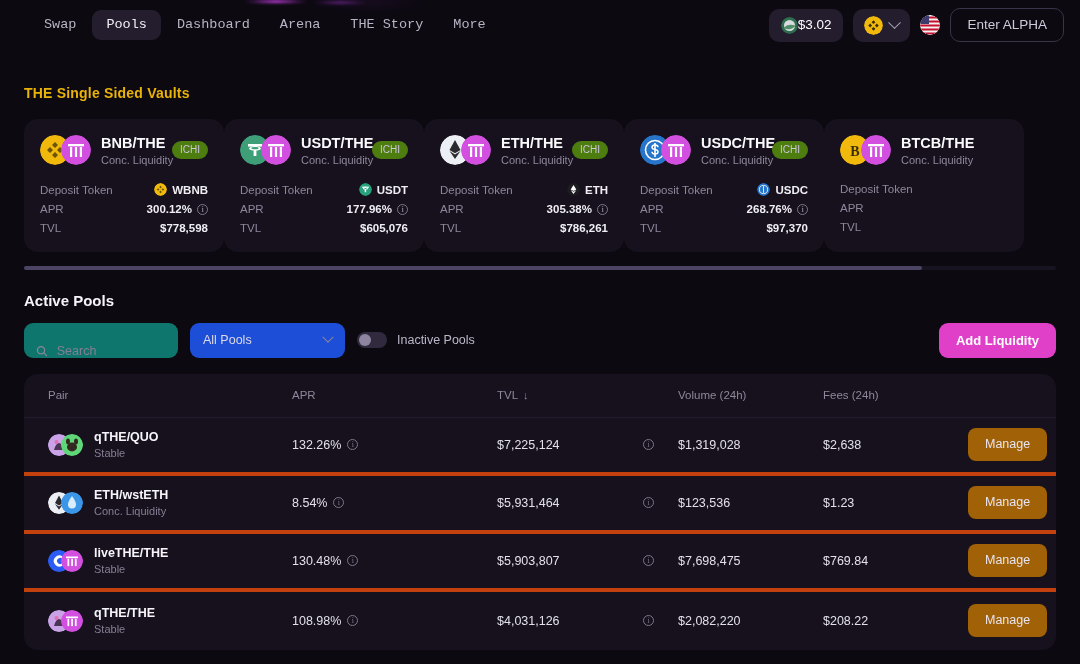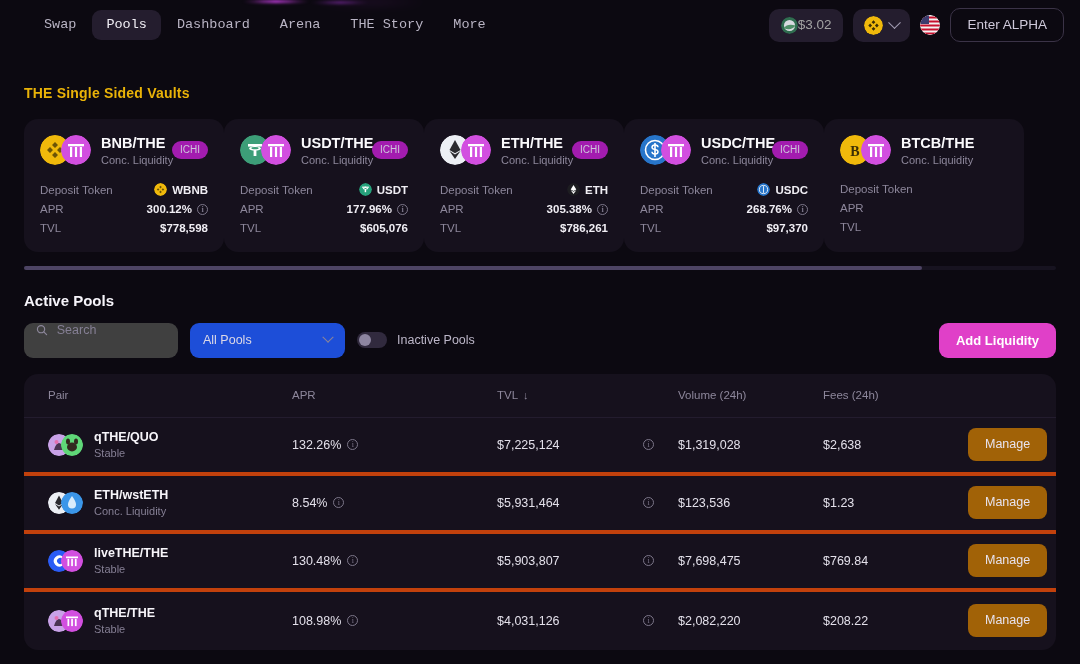--- a/index.html
+++ b/index.html
@@ -33,21 +33,21 @@
   .nav-item {
     font-size: 13.5px; color: #b9b4c4; padding: 8px 14px;
     border-radius: 9px; white-space: nowrap; cursor: pointer; line-height: 1;
   }
   .nav-item.active { background: #241d2e; color: #f2f0f6; }
 
   .header-right { margin-left: auto; display: flex; align-items: center; gap: 10px; }
   .price-pill {
     display: flex; align-items: center; 
     background: #241d2e; border-radius: 10px; padding: 8px 12px;
-    font-size: 13.5px; color: #a3a3a3; cursor: pointer; line-height: 1;
+    font-size: 13.5px; color: #ffffff; cursor: pointer; line-height: 1;
   }
   .chain-pill {
     display: flex; align-items: center; gap: 7px;
     background: #241d2e; border-radius: 10px; padding: 7px 11px; cursor: pointer;
   }
   .chev { width: 9px; height: 9px; border-right: 1.6px solid #a49eb4;
     border-bottom: 1.6px solid #a49eb4; transform: rotate(45deg) translate(-2px,-2px); }
   .flag-btn { width: 20px; height: 20px; cursor: pointer; display: block; }
   .enter-btn {
     border: 1px solid #3b3347; border-radius: 10px; padding: 9px 16px;
@@ -76,21 +76,21 @@
   .vault-card {
     background: #16111d; border-radius: 14px; padding: 16px 16px 14px 16px;
     width: 200px; flex: none;
   }
   .vault-head { display: flex; align-items: center; gap: 10px; }
   .vault-titles { min-width: 0; }
   .vault-name { font-size: 14.5px; font-weight: bold; color: #fbfafd;
                 white-space: nowrap; line-height: 1.15; }
   .vault-sub { font-size: 11px; color: #8d879b; margin-top: 2px; white-space: nowrap; }
   .ichi-badge {
-    margin-left: auto; font-size: 10px; color: #cdc6da; background: #a21caf;
+    margin-left: auto; font-size: 10px; color: #cdc6da; background: #4d7c0f;
     border-radius: 9px; padding: 4px 8px; line-height: 1; flex: none;
   }
   .vault-rows { margin-top: 14px; }
   .vrow { display: flex; align-items: center; font-size: 11.5px;
           padding: 3.5px 0; white-space: nowrap; }
   .vrow .k { color: #8d879b; }
   .vrow .v { margin-left: auto; color: #f0eef4; font-weight: bold;
              display: flex; align-items: center; gap: 5px; }
   .info-i {
     display: inline-block; width: 11px; height: 11px; border-radius: 50%;
@@ -103,22 +103,22 @@
   }
   .scrollbar-track {
     height: 4px; border-radius: 2px; background: #171320; margin-top: 14px;
   }
   .scrollbar-thumb { height: 4px; border-radius: 2px; background: #4d4464; width: 87%; }
 
   
   .pools-title { font-size: 15px; font-weight: bold; color: #f6f4fa; margin-top: 22px; }
   .controls { display: flex; align-items: center; gap: 12px; margin-top: 14px; }
   .search-box {
-    width: 154px; height: 35px; background: #404040; border-radius: 9px;
-    display: flex; align-items: flex-start; gap: 9px; padding: 0 12px;
+    width: 154px; height: 35px; background: #0f766e; border-radius: 9px;
+    display: flex; align-items: flex-end; gap: 9px; padding: 0 12px;
   }
   .search-box input {
     background: transparent; border: none; outline: none; color: #d8d4e0;
     font-size: 12.5px; font-family: "Liberation Sans", sans-serif; width: 100%;
   }
   .search-box input::placeholder { color: #857f94; }
   .select-box {
     width: 155px; height: 35px; background: #1d4ed8; border-radius: 9px;
     display: flex; align-items: center; padding: 0 13px; font-size: 12.5px;
     color: #ddd9e6; cursor: pointer;

